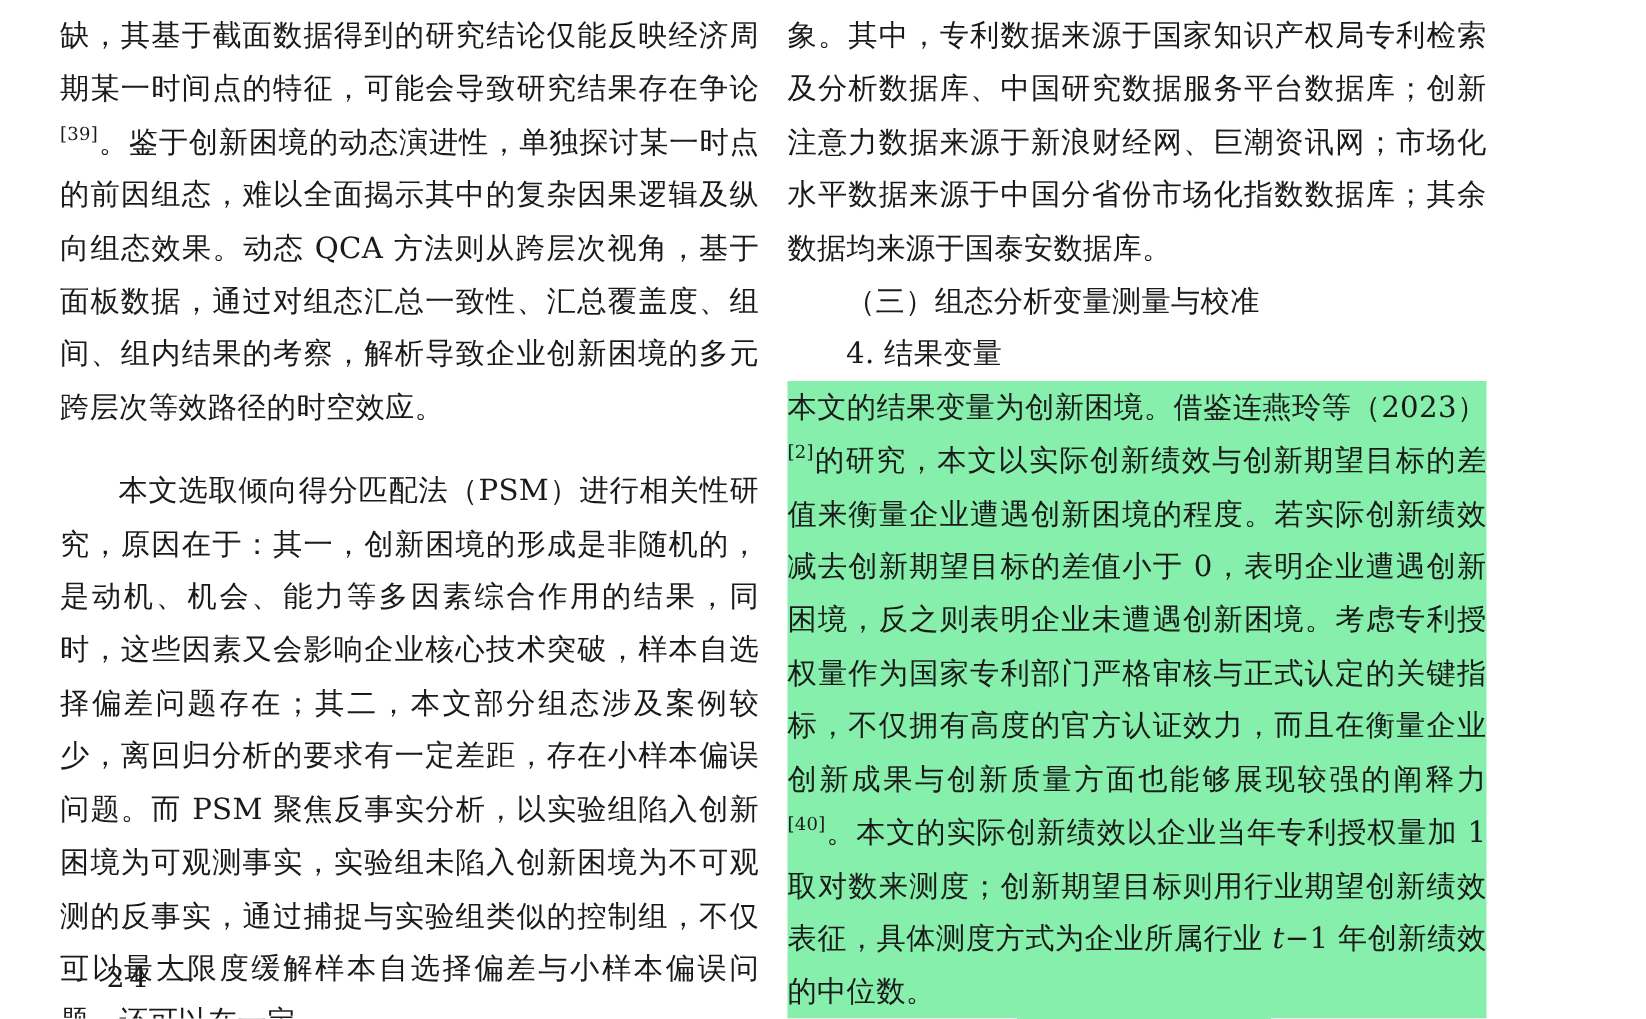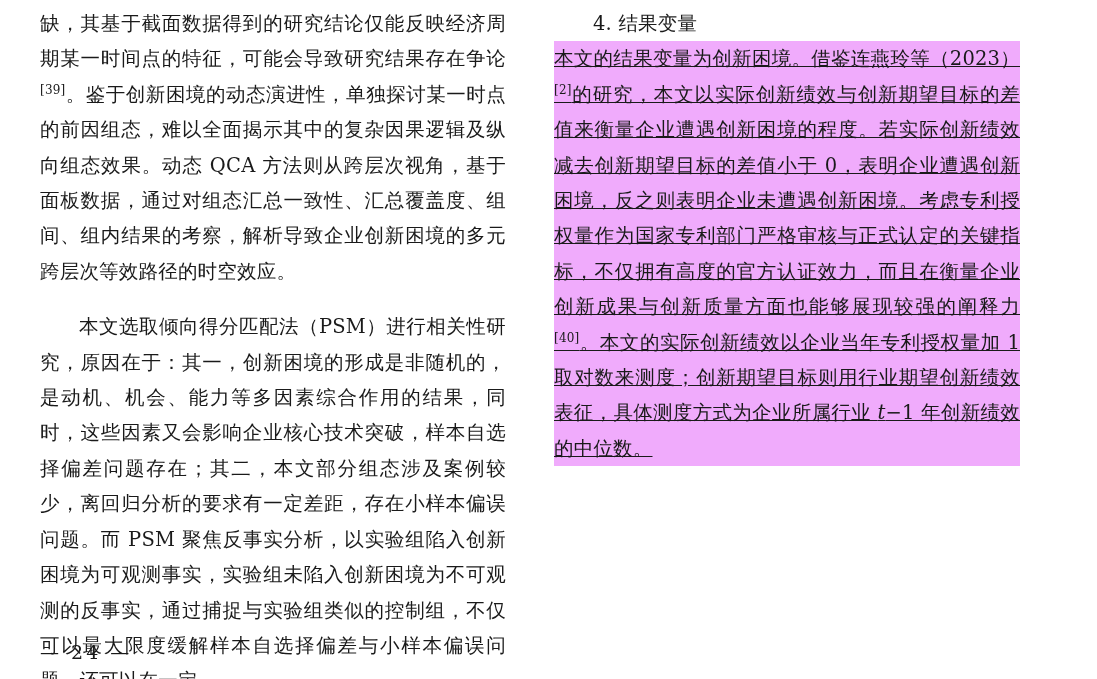--- a/index.html
+++ b/index.html
@@ -17,21 +17,21 @@
   .page {
     position: relative;
     width: 1097px;
     height: 679px;
     box-sizing: border-box;
     padding: 6px 40px 0 40px;
   }
   .columns {
     display: flex;
     flex-direction: row;
-    gap: 48px;
+    gap: 19px;
     height: 620px;
   }
   .column {
     width: 466px;
     flex: 0 0 466px;
   }
   p {
     margin: 0;
     font-size: 19.5px;
     line-height: 35.4px;
@@ -42,23 +42,22 @@
   p.indent {
     text-indent: 2em;
     margin-top: 20px;
   }
   .sup {
     font-size: 12px;
     vertical-align: super;
     line-height: 0;
   }
   .hl-para {
-    background: #f0abfc;
+    background: #86efac;
     box-decoration-break: clone;
-    text-decoration: underline;
     -webkit-box-decoration-break: clone;
   }
   .ital {
     font-style: italic;
   }
   .heading {
     margin: 0;
     font-size: 19.5px;
     line-height: 35.4px;
     text-indent: 2em;
@@ -77,20 +76,22 @@
 
 <div class="page">
   <div class="columns">
 
     <div class="column">
       <p class="para" id="left-p0"><span>缺，其基于截面数据得到的研究结论仅能反映经济周期某一时间点的特征，可能会导致研究结果存在争论</span><span class="sup">[39]</span><span>。鉴于创新困境的动态演进性，单独探讨某一时点的前因组态，难以全面揭示其中的复杂因果逻辑及纵向组态效果。动态 QCA 方法则从跨层次视角，基于面板数据，通过对组态汇总一致性、汇总覆盖度、组间、组内结果的考察，解析导致企业创新困境的多元跨层次等效路径的时空效应。</span></p>
       <p class="para indent" id="left-p1"><span>本文选取倾向得分匹配法（PSM）进行相关性研究，原因在于：其一，创新困境的形成是非随机的，是动机、机会、能力等多因素综合作用的结果，同时，这些因素又会影响企业核心技术突破，样本自选择偏差问题存在；其二，本文部分组态涉及案例较少，离回归分析的要求有一定差距，存在小样本偏误问题。而 PSM 聚焦反事实分析，以实验组陷入创新困境为可观测事实，实验组未陷入创新困境为不可观测的反事实，通过捕捉与实验组类似的控制组，不仅可以最大限度缓解样本自选择偏差与小样本偏误问题，还可以在一定</span></p>
     </div>
 
     <div class="column">
+      <p class="para" id="right-p0"><span>象。其中，专利数据来源于国家知识产权局专利检索及分析数据库、中国研究数据服务平台数据库；创新注意力数据来源于新浪财经网、巨潮资讯网；市场化水平数据来源于中国分省份市场化指数数据库；其余数据均来源于国泰安数据库。</span></p>
+      <p class="heading">（三）组态分析变量测量与校准</p>
       <p class="heading">4. 结果变量</p>
       <p class="para hl-para" id="right-hl"><span>本文的结果变量为创新困境。借鉴连燕玲等（2023）</span><span class="sup">[2]</span><span>的研究，本文以实际创新绩效与创新期望目标的差值来衡量企业遭遇创新困境的程度。若实际创新绩效减去创新期望目标的差值小于 0，表明企业遭遇创新困境，反之则表明企业未遭遇创新困境。考虑专利授权量作为国家专利部门严格审核与正式认定的关键指标，不仅拥有高度的官方认证效力，而且在衡量企业创新成果与创新质量方面也能够展现较强的阐释力</span><span class="sup">[40]</span><span>。本文的实际创新绩效以企业当年专利授权量加 1 取对数来测度；创新期望目标则用行业期望创新绩效表征，具体测度方式为企业所属行业 </span><span class="ital">t</span><span>−1 年创新绩效的中位数。</span></p>
     </div>
 
   </div>
 
   <div class="folio">— 24 —</div>
 </div>
 
 </body></html>

